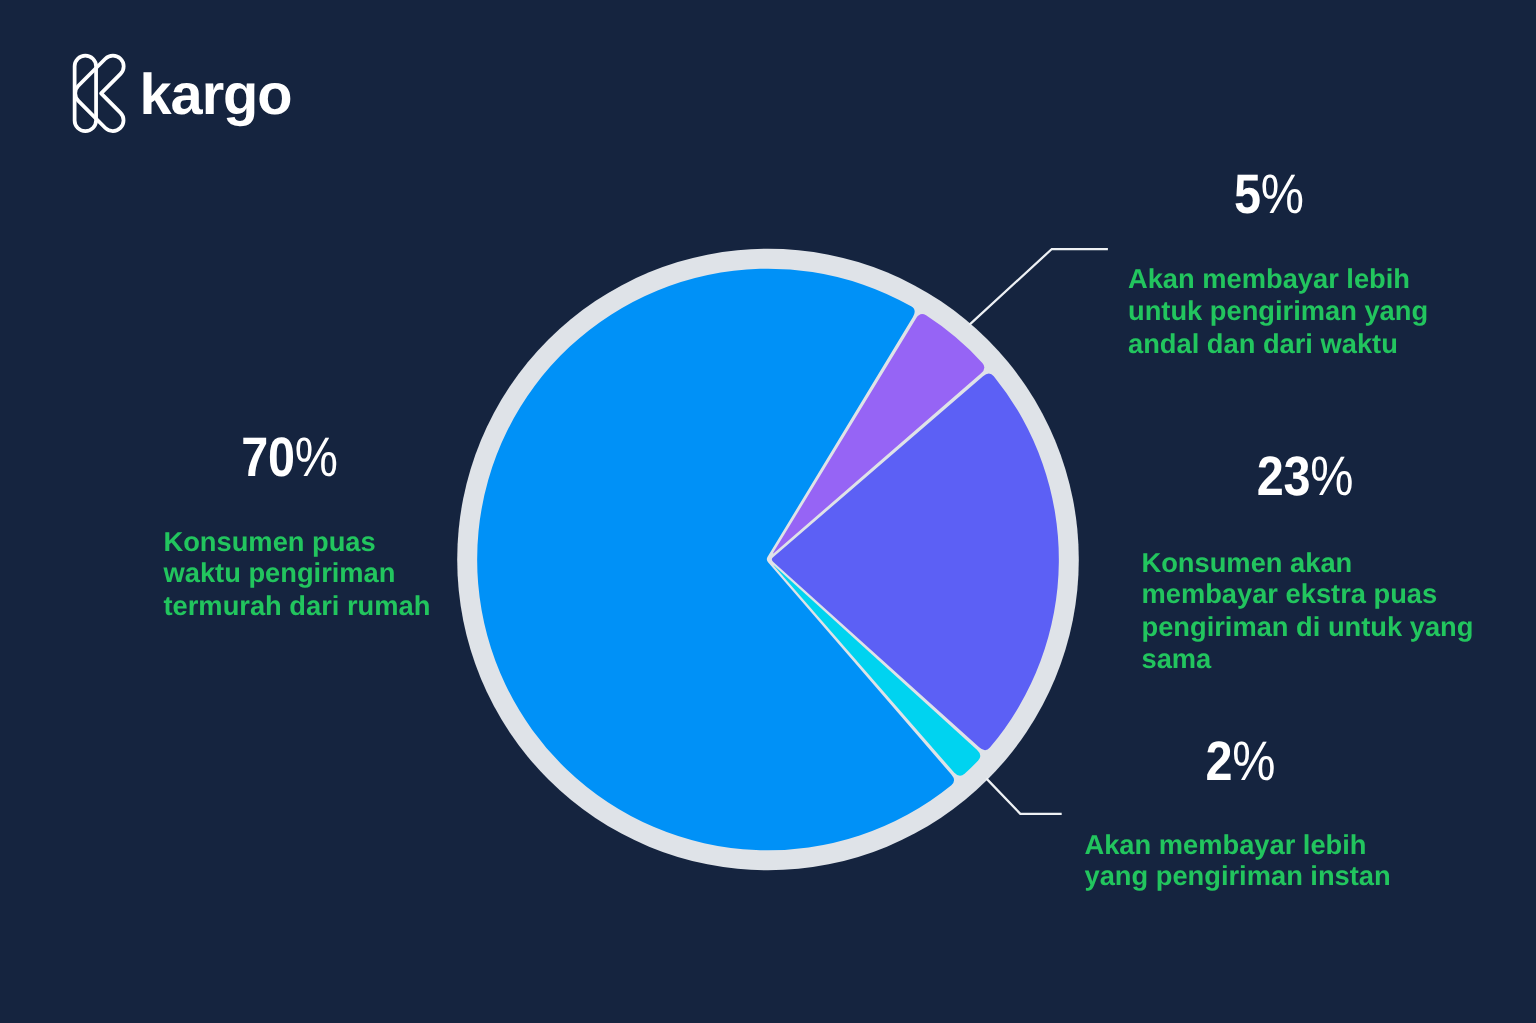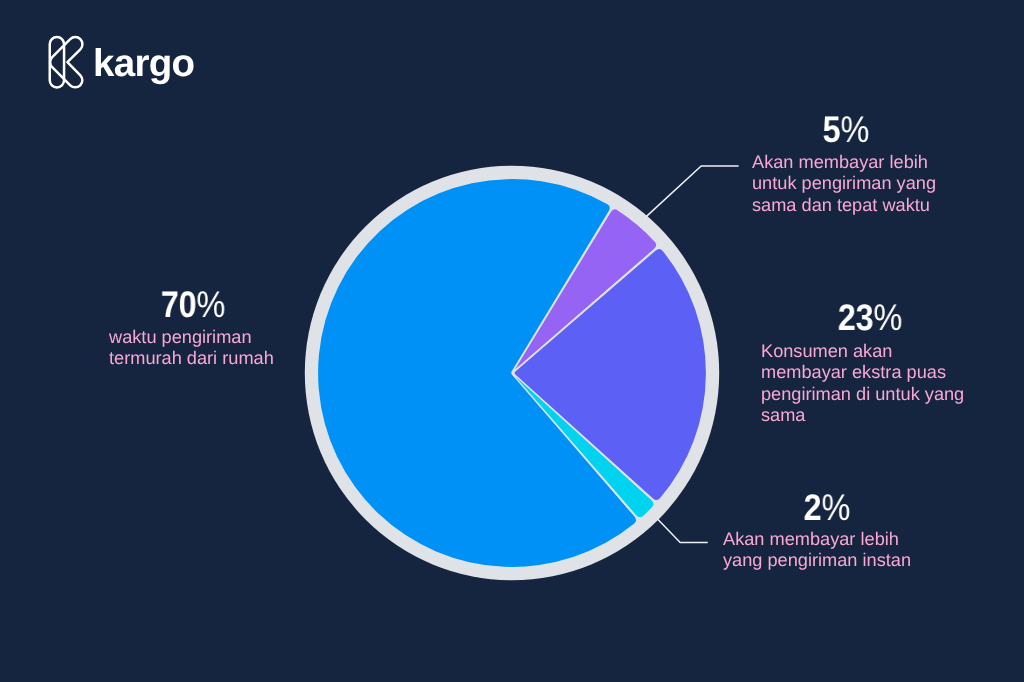--- a/index.html
+++ b/index.html
@@ -34,22 +34,22 @@
   .callout .pct {
     position:absolute; left:0; top:0;
     font-size:37px; font-weight:bold; color:#ffffff;
     line-height:37px; letter-spacing:-0.2px; white-space:nowrap;
     text-align:center;
     transform:scaleX(0.875); transform-origin:50% 0;
   }
   .callout .pct .unit { font-size:37px; font-weight:normal; letter-spacing:0; }
   .callout .desc {
     position:absolute; left:0;
-    font-size:18.2px; font-weight:normal; color:#f9a8d4;
-    line-height:21.3px; white-space:nowrap;
+    font-size:18.2px; font-weight:bold; color:#22c55e;
+    line-height:21.3px; white-space:nowrap;margin-top:24px;
   }
 
   #callout-70 { left:109.1px; top:283px; }
   #callout-70 .pct  { width:162px; left:2.7px; top:2.6px; }
   #callout-70 .desc { top:43.9px; }
 
   #callout-5  { left:752.3px; top:109px; }
   #callout-5  .pct  { width:180px; left:3.8px; top:2.0px; }
   #callout-5  .desc { top:43.4px; }
 
@@ -87,31 +87,32 @@
         <path class="slice" d="M 512.02 374.78 L 634.23 516.37 Q 637.83 520.53 634.23 523.52 A 193.90 193.90 0 1 1 607.42 204.20 Q 611.46 206.55 608.61 211.26 L 511.72 371.24 Q 510.58 373.12 512.02 374.78 Z" fill="#0091f7"></path>
       </g>
 
     <path class="leader" d="M 646.2 216.6 L 701.2 166 L 738.6 166"></path>
     <path class="leader" d="M 657.5 518.9 L 680.2 542.5 L 707.8 542.5"></path>
   </svg>
 
   <div class="callout" id="callout-70">
     <div class="pct"><span>70</span><span class="unit">%</span></div>
     <div class="desc">
+      <div>Konsumen puas</div>
       <div>waktu pengiriman</div>
       <div>termurah dari rumah</div>
     </div>
   </div>
 
   <div class="callout" id="callout-5">
     <div class="pct"><span>5</span><span class="unit">%</span></div>
     <div class="desc">
       <div>Akan membayar lebih</div>
       <div>untuk pengiriman yang</div>
-      <div>sama dan tepat waktu</div>
+      <div>andal dan dari waktu</div>
     </div>
   </div>
 
   <div class="callout" id="callout-23">
     <div class="pct"><span>23</span><span class="unit">%</span></div>
     <div class="desc">
       <div>Konsumen akan</div>
       <div>membayar ekstra puas</div>
       <div>pengiriman di untuk yang</div>
       <div>sama</div>

